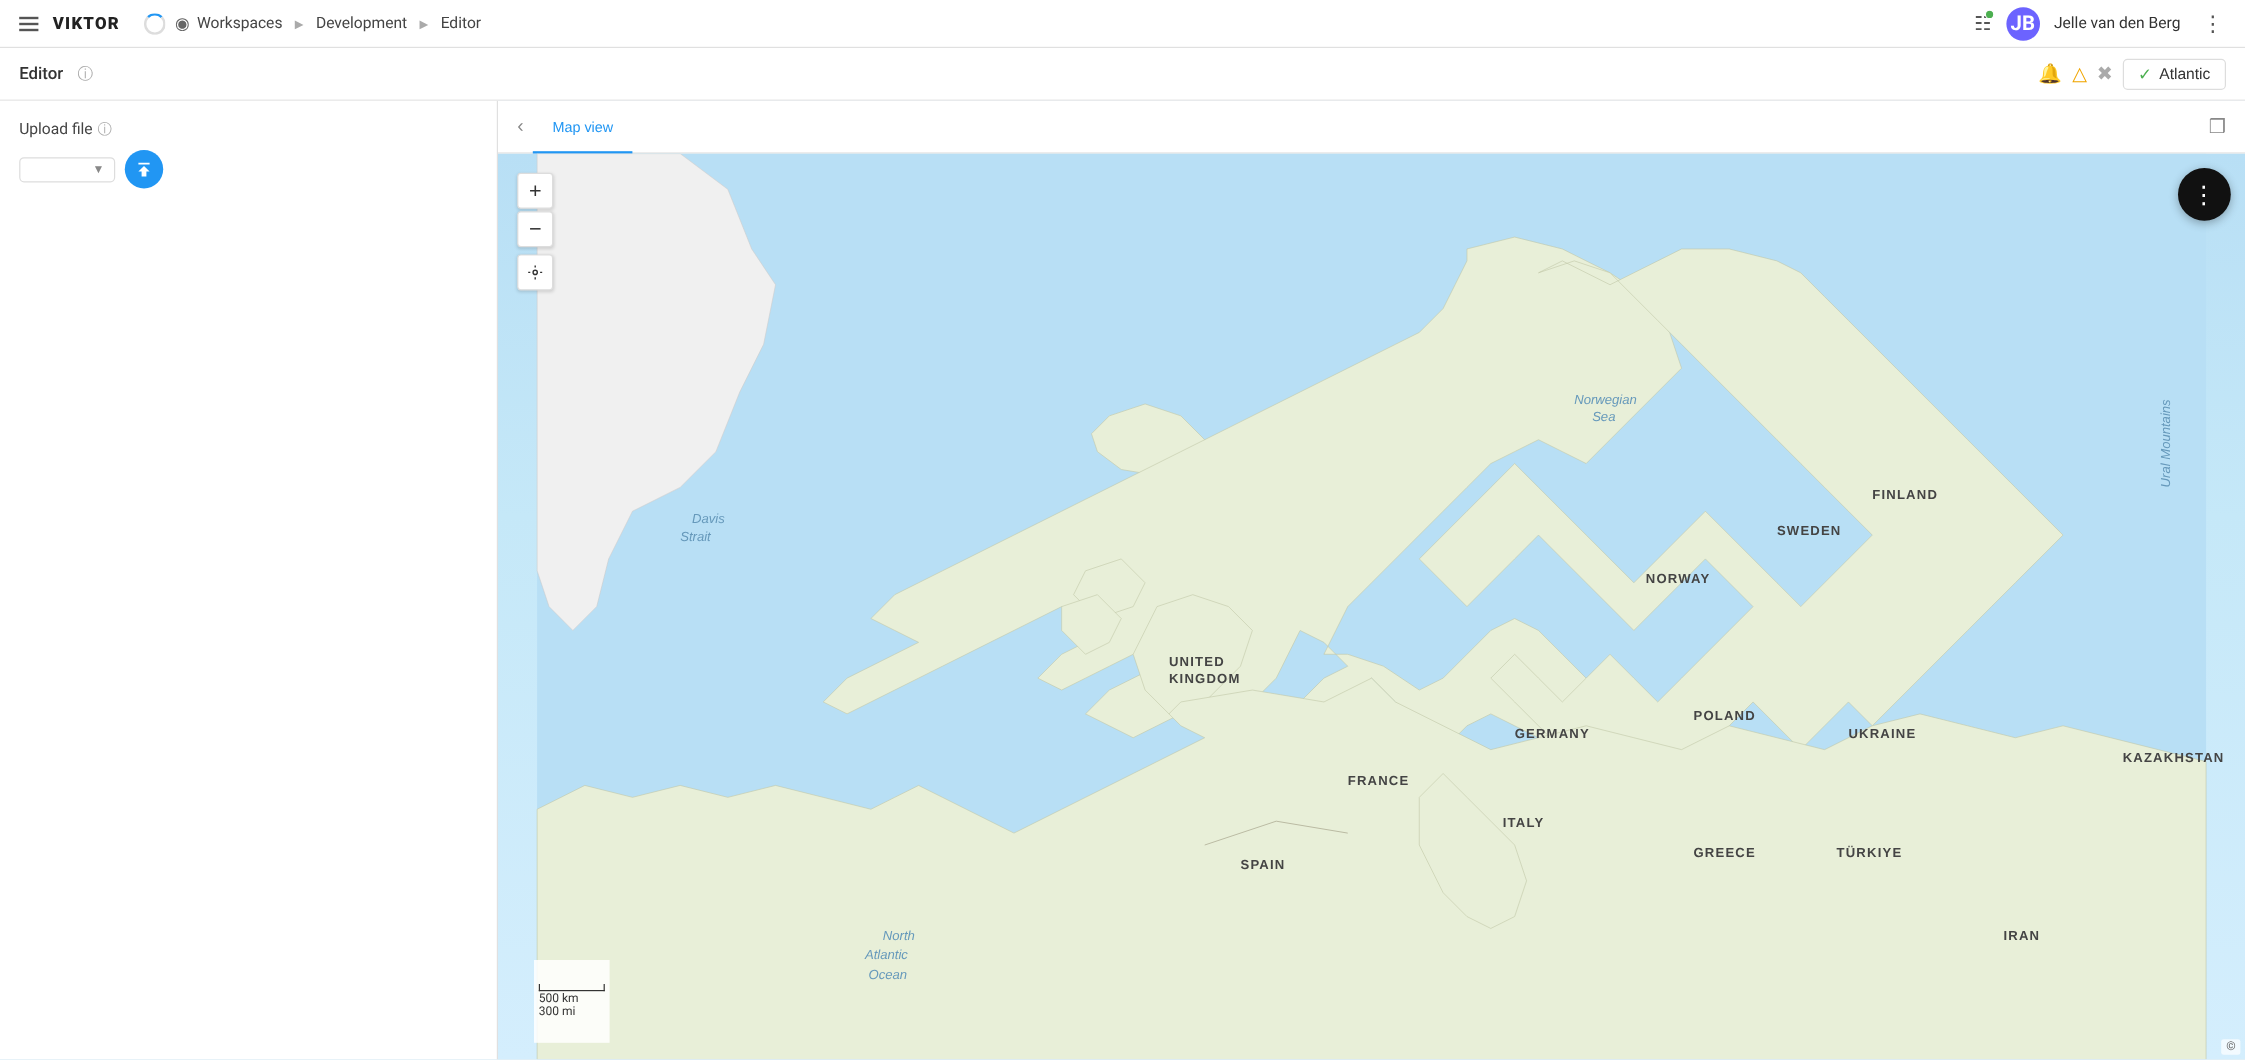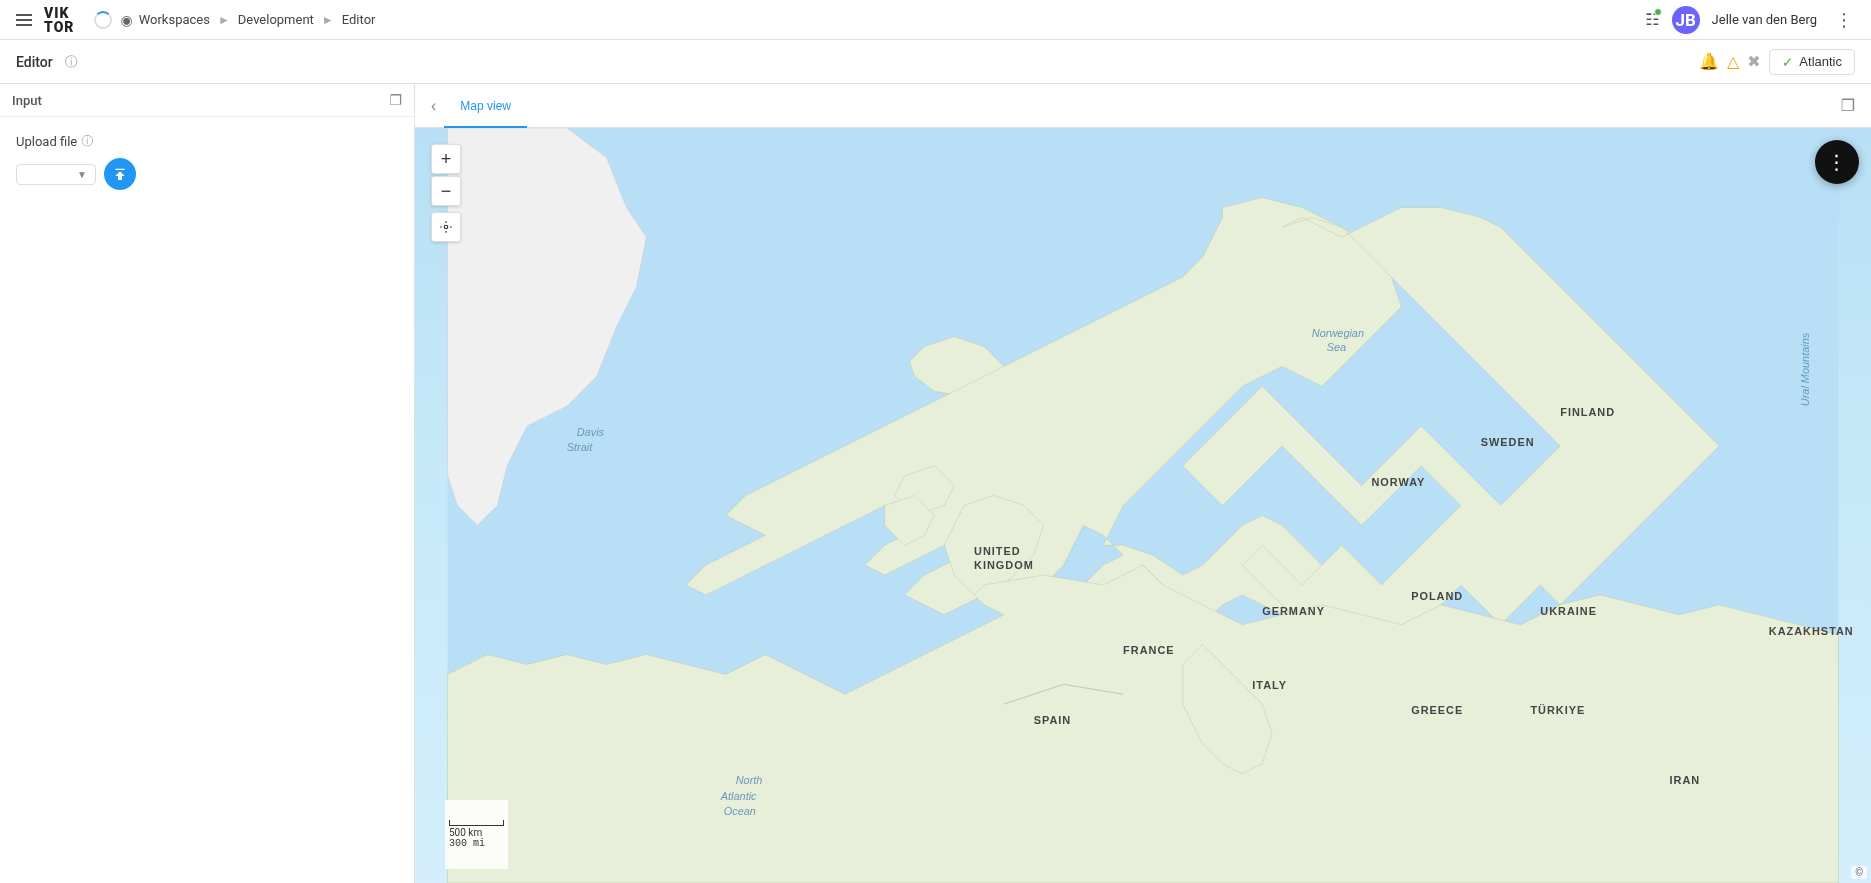--- a/index.html
+++ b/index.html
@@ -7,21 +7,21 @@
 
     
     .top-nav {
       display: flex; align-items: center; height: 40px;
       background: #fff; border-bottom: 1px solid #e0e0e0;
       padding: 0 12px; gap: 8px;
     }
     .nav-logo {
       font-weight: 900; font-size: 14px; letter-spacing: 1px;
       line-height: 1; color: #222;
-      display: flex; flex-direction: column; margin-right: 8px;
+      display: flex; flex-direction: row; margin-right: 8px;
     }
     .nav-logo span { display: block; }
     .hamburger-btn {
       background: none; border: none; cursor: pointer;
       display: flex; flex-direction: column; gap: 3px; padding: 4px;
     }
     .hamburger-btn span { display: block; width: 16px; height: 2px; background: #555; }
 
     .nav-item {
       display: flex; align-items: center; gap: 6px;
@@ -262,24 +262,20 @@
     <button class="finished-btn">
       <span class="finished-check">✓</span>
       <span>Atlantic</span>
     </button>
   </div>
 </div>
 
 <div class="main-content">
 
   <div class="left-panel">
-    <div class="panel-header">
-      <span class="panel-title">Input</span>
-      <button class="expand-btn">❐</button>
-    </div>
     <div class="panel-body">
       <div class="upload-label">
         <span>Upload file</span>
         <span style="color:#aaa;font-size:12px;">ⓘ</span>
       </div>
       <div class="upload-controls">
         <div class="file-select">
           <span style="flex:1;"></span>
           <span style="font-size:10px;color:#888;">▼</span>
         </div>
@@ -379,21 +375,21 @@
         </button>
       </div>
 
       <button class="fab-btn">
         <span class="fab-dots">⋮</span>
       </button>
 
       <div class="scale-bar">
         <div class="scale-line" style="width: 55px;"></div>
         <div style="font-size:10px;">500 km</div>
-        <div style="font-size:10px;font-family:Liberation Mono, monospace;">300 mi</div>
+        <div style="font-size:10px;">300 mi</div>
       </div>
 
       <div class="map-attribution">
         <span>©</span>
       </div>
     </div>
   </div>
 </div>
 
 </body></html>

